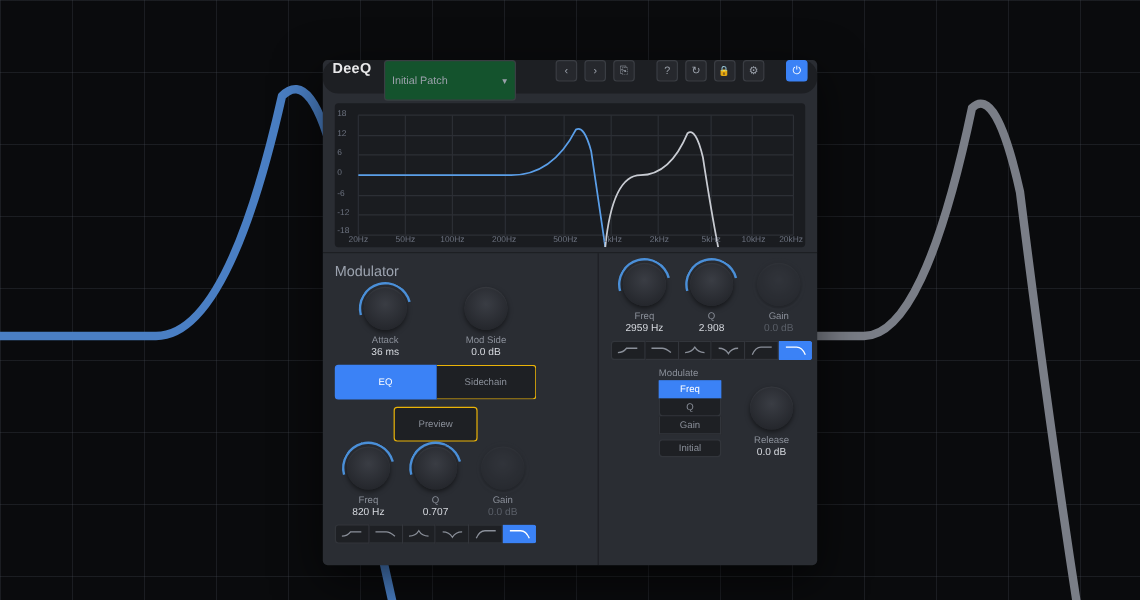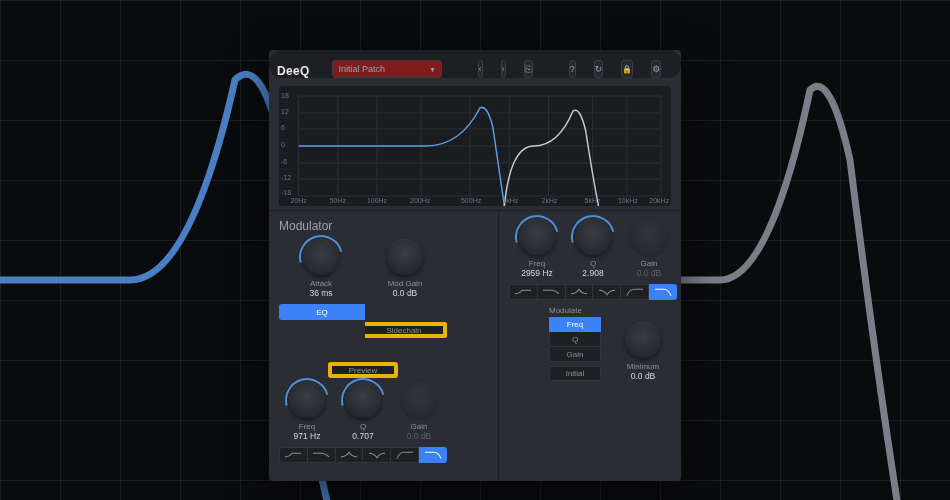--- a/index.html
+++ b/index.html
@@ -9,23 +9,23 @@
 .bg-grid { position:absolute; inset:0; background-image:
   linear-gradient(to right, rgba(80,85,95,0.25) 1px, transparent 1px),
   linear-gradient(to bottom, rgba(80,85,95,0.25) 1px, transparent 1px);
   background-size:60px 60px; }
 .bg-curve { position:absolute; inset:0; }
 
 
 .plugin { position:absolute; left:50%; top:50px; transform:translateX(-50%); width:412px; background:#2a2d33; border-radius:4px; box-shadow:0 12px 40px rgba(0,0,0,.6); overflow:hidden; }
 
 
-.topbar { height:28px; background:#1d1f23; display:flex; align-items:flex-end; padding:0 8px; gap:18px;border-radius:13px; }
+.topbar { height:28px; background:#1d1f23; display:flex; align-items:flex-start; padding:0 8px; gap:6px;border-radius:13px; }
 .brand { color:#e8e8ea; font-weight:600; font-size:12px; letter-spacing:.3px; margin-right:4px; }
-.preset { flex:0 0 110px; height:18px; background:#7f1d1d; border:1px solid #3a3d43; border-radius:3px; display:flex; align-items:center; padding:0 6px; color:#9aa0aa; font-size:9px; cursor:pointer; }
+.preset { flex:0 0 110px; height:18px; background:#14532d; border:1px solid #3a3d43; border-radius:3px; display:flex; align-items:center; padding:16px 6px; color:#9aa0aa; font-size:9px; cursor:pointer; }
 .preset .chev { margin-left:auto; font-size:8px; }
 .tb-sp { flex:1; }
 .tb-btn { width:18px; height:18px; background:#26282d; border:1px solid #3a3d43; border-radius:3px; display:flex; align-items:center; justify-content:center; color:#9aa0aa; font-size:9px; cursor:pointer; }
 .tb-btn.power { background:#3b82f6; border-color:#3b82f6; color:#fff; }
 
 
 .graph-wrap { padding:8px 10px 4px; }
 .graph { height:120px; background:#1a1c20; border-radius:3px; position:relative; }
 .graph svg { position:absolute; inset:0; width:100%; height:100%; }
 .y-tick { position:absolute; left:2px; font-size:7px; color:#6d7380; }
@@ -44,23 +44,23 @@
 .knob-dial.disabled { opacity:.45; }
 .knob-dial::before { content:""; position:absolute; inset:-4px; border-radius:50%; border:2px solid transparent; border-top-color:#4a8fd8; border-right-color:#4a8fd8; transform:rotate(-60deg); }
 .knob-dial.none::before { border-color:transparent; }
 .knob-dial.disabled::before { border-color:#2a2d33; }
 .knob-label { color:#8a8f99; font-size:8px; margin-top:4px; text-align:center; }
 .knob-value { color:#d5d8de; font-size:8.5px; font-weight:500; text-align:center; }
 .knob-value.dim { color:#5a5f68; }
 
 
 .seg { display:flex; gap:0; margin:6px auto; }
-.seg-btn { flex:1; height:16px; background:#1e2024; border:4px solid #eab308; color:#8a8f99; font-size:8px; display:flex; align-items:center; justify-content:center; cursor:pointer;text-align:center; }
+.seg-btn { flex:1; height:29px; background:#1e2024; border:1px solid #eab308; color:#8a8f99; font-size:8px; display:flex; align-items:center; justify-content:center; cursor:pointer;text-align:center; }
 .seg-btn:first-child { border-radius:3px 0 0 3px; }
-.seg-btn:last-child { border-radius:0 3px 3px 0;margin-top:18px; }
+.seg-btn:last-child { border-radius:0 3px 3px 0; }
 .seg-btn + .seg-btn { border-left:none; }
 .seg-btn.active { background:#3b82f6; border-color:#3b82f6; color:#fff; }
 
 .pill { width:70px; margin:4px auto; }
 
 
 .shapes { display:flex; gap:0; margin:6px 0; }
 .shape { flex:1; height:16px; background:#1e2024; border:1px solid #32353b; display:flex; align-items:center; justify-content:center; cursor:pointer; }
 .shape + .shape { border-left:none; }
 .shape:first-child { border-radius:3px 0 0 3px; }
@@ -178,36 +178,36 @@
     <div class="section">
       <div class="sec-title">Modulator</div>
       <div class="knob-row">
         <div class="knob">
             <div class="knob-dial"></div>
             <div class="knob-label">Attack</div>
             <div class="knob-value">36 ms</div>
           </div>
         <div class="knob">
             <div class="knob-dial none"></div>
-            <div class="knob-label">Mod Gain</div>
+            <div class="knob-label">Mod Side</div>
             <div class="knob-value">0.0 dB</div>
           </div>
       </div>
       <div class="seg">
         <div class="seg-btn active">EQ</div>
         <div class="seg-btn">Sidechain</div>
       </div>
       <div class="seg pill">
           <div class="seg-btn" style="border-radius:3px">Preview</div>
         </div>
       <div class="knob-row">
         <div class="knob">
             <div class="knob-dial"></div>
             <div class="knob-label">Freq</div>
-            <div class="knob-value">971 Hz</div>
+            <div class="knob-value">820 Hz</div>
           </div>
         <div class="knob">
             <div class="knob-dial"></div>
             <div class="knob-label">Q</div>
             <div class="knob-value">0.707</div>
           </div>
         <div class="knob">
             <div class="knob-dial disabled"></div>
             <div class="knob-label">Gain</div>
             <div class="knob-value dim">0.0 dB</div>
@@ -301,20 +301,20 @@
         <div class="mod-list">
           <div class="mod-hdr">Modulate</div>
           <div class="mod-item active">Freq</div>
           <div class="mod-item">Q</div>
           <div class="mod-item">Gain</div>
           <div class="inverse-btn">Initial</div>
         </div>
         <div class="mod-knobs">
           <div class="knob">
               <div class="knob-dial none"></div>
-              <div class="knob-label">Minimum</div>
+              <div class="knob-label">Release</div>
               <div class="knob-value">0.0 dB</div>
             </div>
         </div>
       </div>
     </div>
   </div>
 </div>
 
 </body></html>

